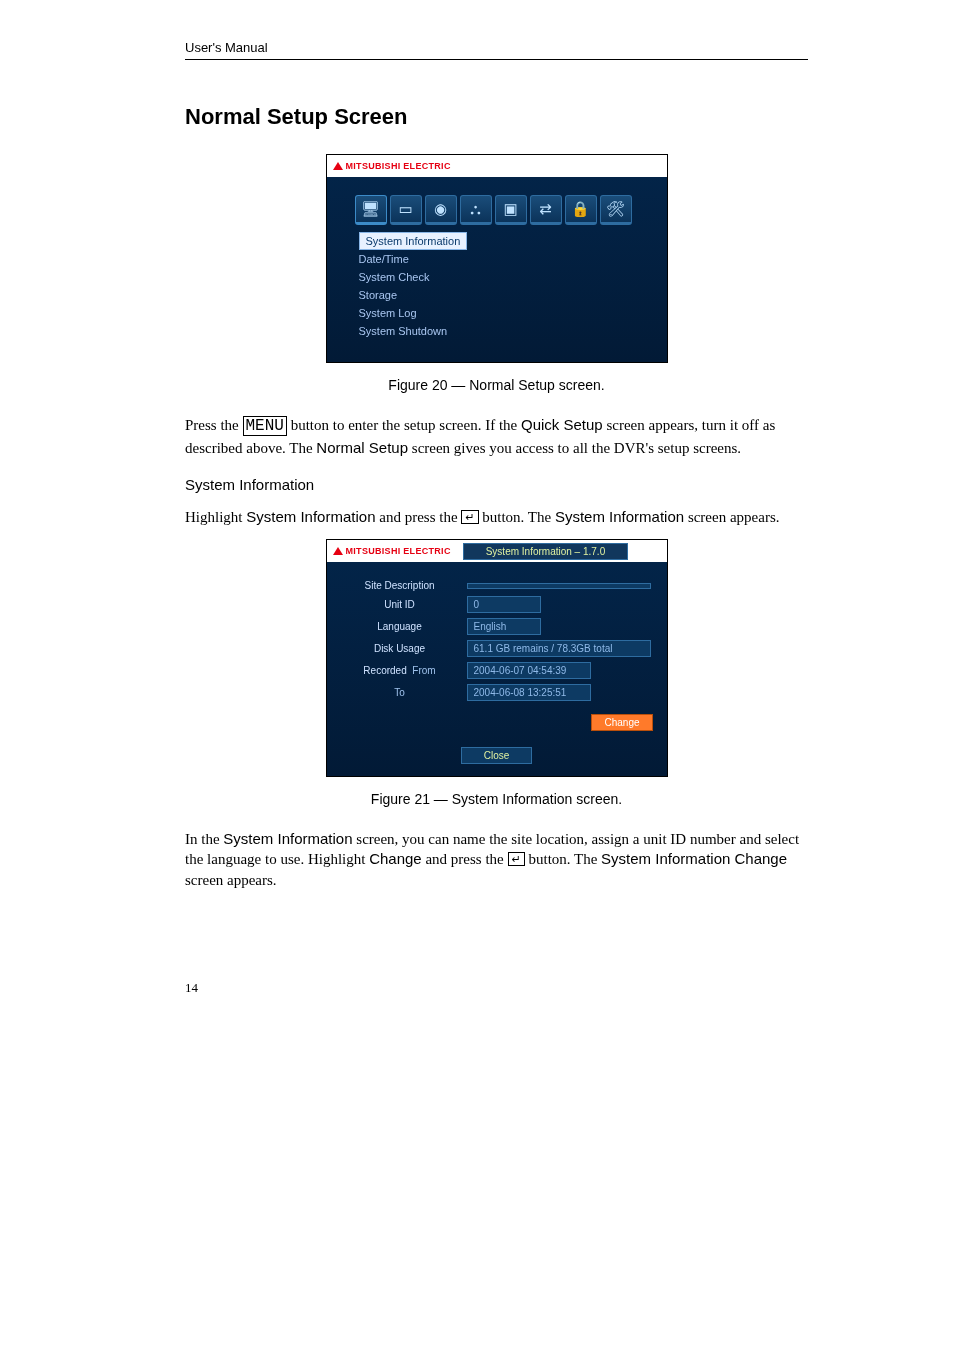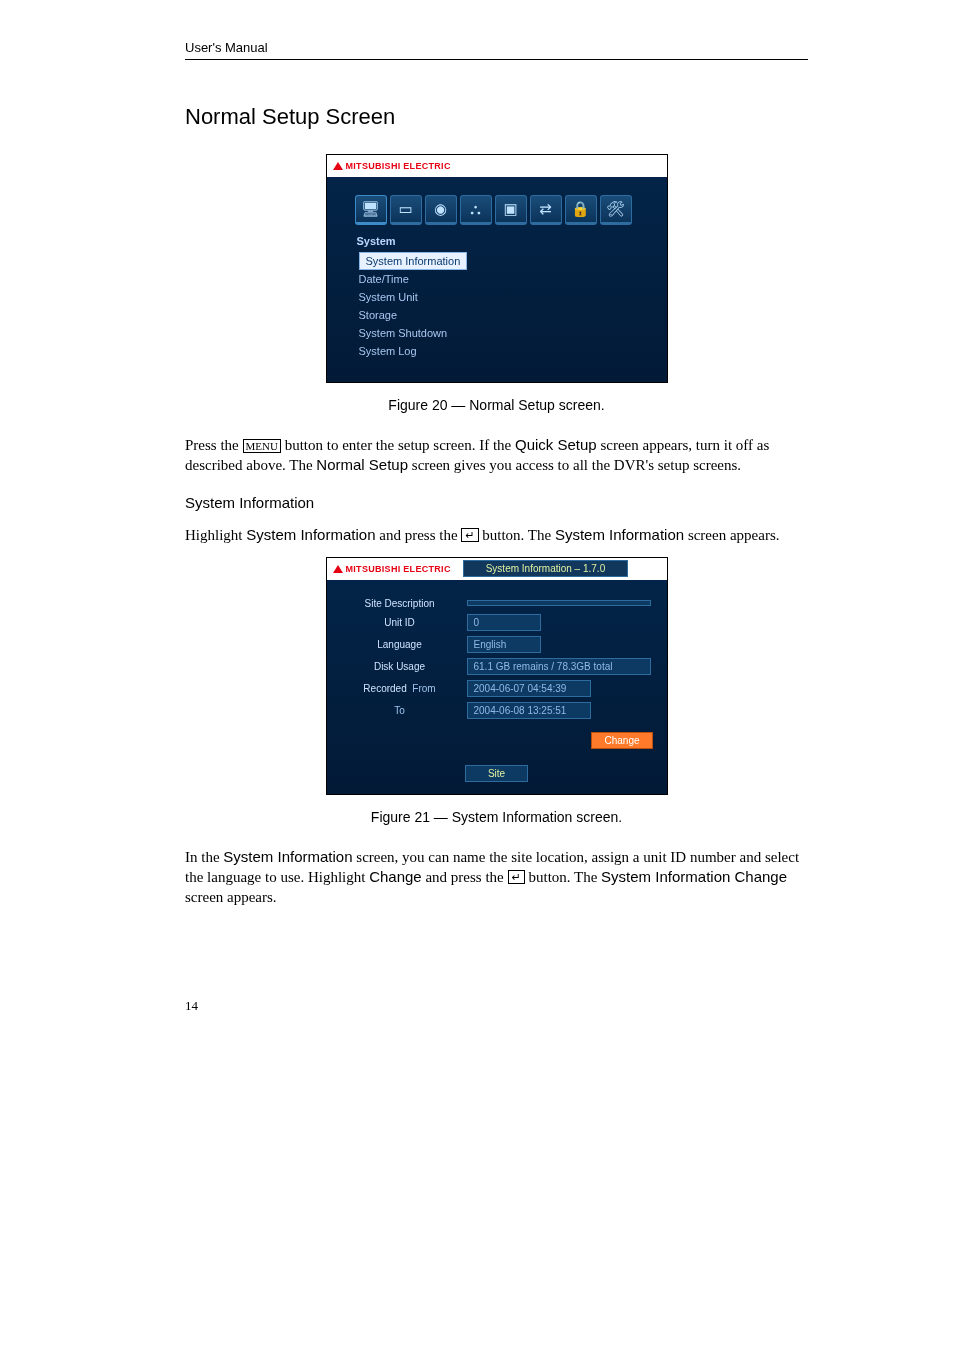--- a/index.html
+++ b/index.html
@@ -17,42 +17,42 @@
   }
   .running-head {
     font-family: Arial, Helvetica, sans-serif;
     font-size: 13px;
     border-bottom: 1.5px solid #000;
     padding-bottom: 4px;
     margin-bottom: 44px;
   }
   h1.section-title {
     font-family: Arial, Helvetica, sans-serif;
-    font-weight: normal;
+    font-weight: bold;
     font-size: 22px;
     margin: 0 0 24px 0;
   }
   .fig-wrap { text-align: center; margin-bottom: 0; }
   .caption {
     font-family: Arial, Helvetica, sans-serif;
     font-size: 14px;
     text-align: center;
     margin: 14px 0 22px 0;
   }
   p.body {
     font-size: 15px;
     line-height: 1.35;
     margin: 0 0 12px 0;
   }
   .sans { font-family: Arial, Helvetica, sans-serif; }
   .boxed {
     border: 1px solid #000;
     padding: 0 2px;
-    font-family: Liberation Serif, serif;
-    font-size: 11px;
+    font-family: Liberation Mono, monospace;
+    font-size: 16px;
   }
   .enter-key {
     display: inline-block;
     border: 1px solid #000;
     font-size: 11px;
     line-height: 1;
     padding: 1px 3px 0 3px;
     vertical-align: 1px;
   }
   h2.subsection {
@@ -168,28 +168,27 @@
       <div class="toolbar">
         <div class="tbtn sel">🖥</div>
         <div class="tbtn">▭</div>
         <div class="tbtn">◉</div>
         <div class="tbtn">⛬</div>
         <div class="tbtn">▣</div>
         <div class="tbtn">⇄</div>
         <div class="tbtn">🔒</div>
         <div class="tbtn">🛠</div>
       </div>
-      <div class="panel-label">System</div>
       <div class="menu">
         <div class="mi sel">System Information</div>
         <div class="mi">Date/Time</div>
-        <div class="mi">System Unit</div>
+        <div class="mi">System Check</div>
         <div class="mi">Storage</div>
+        <div class="mi">System Log</div>
         <div class="mi">System Shutdown</div>
-        <div class="mi">System Log</div>
       </div>
     </div>
   </div>
   <div class="caption">Figure 20 — Normal Setup screen.</div>
 
   <p class="body">
     <span>Press the </span><span class="boxed">MENU</span><span> button to enter the setup screen.  If the </span><span class="sans">Quick Setup</span><span> screen appears, turn it off as described above.  The </span><span class="sans">Normal Setup</span><span> screen gives you access to all the DVR's setup screens.</span>
   </p>
 
   <h2 class="subsection">System Information</h2>
@@ -232,21 +231,21 @@
         </div>
         <div class="row">
           <div class="lab"><span class="sub">To</span></div>
           <div class="val mid">2004-06-08 13:25:51</div>
         </div>
       </div>
       <div class="btnrow">
         <div class="btn">Change</div>
       </div>
       <div class="footer">
-        <div class="closebtn">Site</div>
+        <div class="closebtn">Close</div>
       </div>
     </div>
   </div>
   <div class="caption">Figure 21 — System Information screen.</div>
 
   <p class="body">
     <span>In the </span><span class="sans">System Information</span><span> screen, you can name the site location, assign a unit ID number and select the language to use.  Highlight </span><span class="sans">Change</span><span> and press the </span><span class="enter-key">↵</span><span> button.  The </span><span class="sans">System Information Change</span><span> screen appears.</span>
   </p>
 
   <div class="page-num">14</div>

